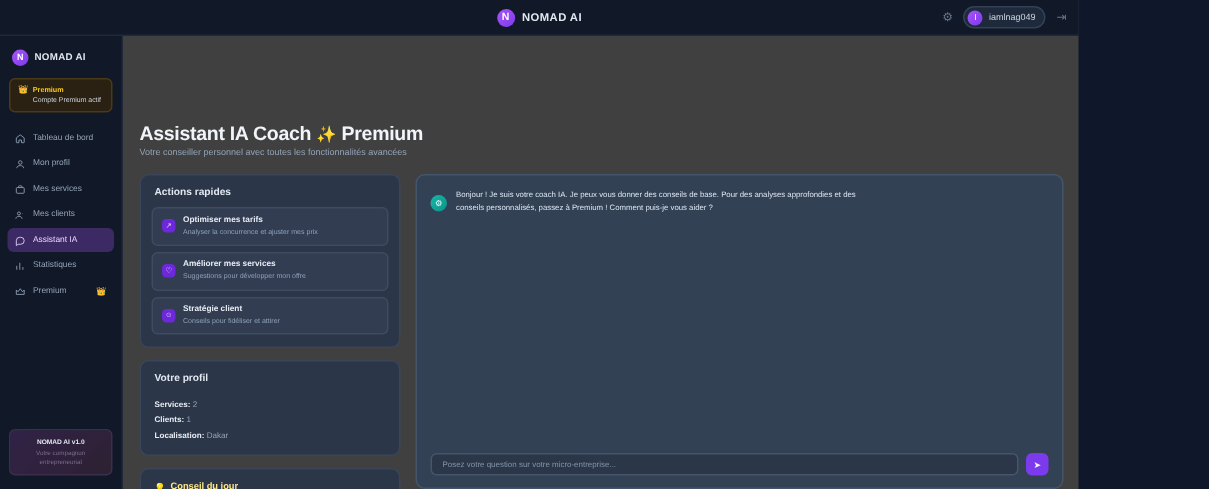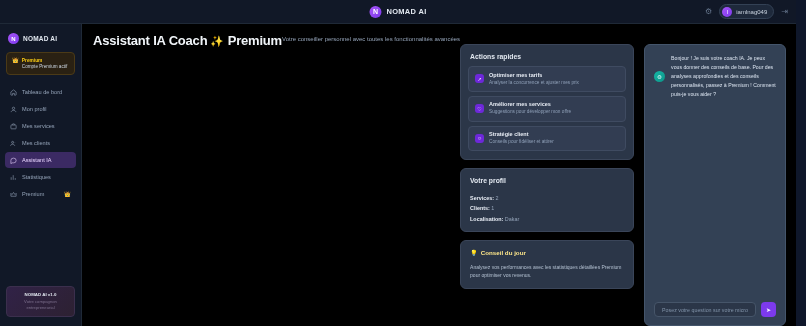--- a/index.html
+++ b/index.html
@@ -2,21 +2,21 @@
 <html><head>
 <meta charset="utf-8">
 <style>
   * { box-sizing: border-box; margin: 0; padding: 0; }
   html, body {
     width: 806px; height: 326px;
     background: #0f172a;
     font-family: "Liberation Sans", sans-serif;
     overflow: hidden;
   }
-  .app { width: 796px; height: 326px; display: flex; flex-direction: column; background:#000000; }
+  .app { width: 719px; height: 326px; display: flex; flex-direction: column; background:#404040; }
 
   
   .topbar {
     height: 24px; flex: 0 0 24px;
     background: #111827;
     border-bottom: 1px solid #1f2937;
     display: flex; align-items: center;
     position: relative;
   }
   .topbar-brand { position:absolute; left:50%; transform:translateX(-50%); display:flex; align-items:center; gap:5px; }
@@ -93,21 +93,21 @@
     background: linear-gradient(135deg,#312247,#2d2132);
     border:1px solid #3b2f4d;
     border-radius:4px;
     padding:5px 4px;
     text-align:center;
   }
   .sf-t { color:#e2e8f0; font-size:4.4px; font-weight:700; }
   .sf-s { color:#7c6f8c; font-size:4.2px; line-height:1.45; margin-top:1.5px; }
 
   
-  .main { flex:1; min-width:0; padding:9px 10px 0 11px; display:flex; flex-direction:row; }
+  .main { flex:1; min-width:0; padding:9px 10px 0 11px; display:flex; flex-direction:column;margin-top:48px; }
   .page-title { color:#f1f5f9; font-size:13px; font-weight:700; letter-spacing:-.2px; }
   .page-title .spark { font-size:11px; }
   .page-sub { color:#94a3b8; font-size:6px; margin-top:3px; }
 
   .cols { display:flex; gap:10px; margin-top:11px; flex:1; min-height:0; }
   .left-col { width:174px; flex:0 0 174px; display:flex; flex-direction:column; gap:8px; }
   .right-col { flex:1; min-width:0; }
 
   .card { background:#2b3648; border:1px solid #3a4559; border-radius:6px; }
   .card-h { color:#e2e8f0; font-size:6.8px; font-weight:700; padding:8px 9px 6px 9px; }

